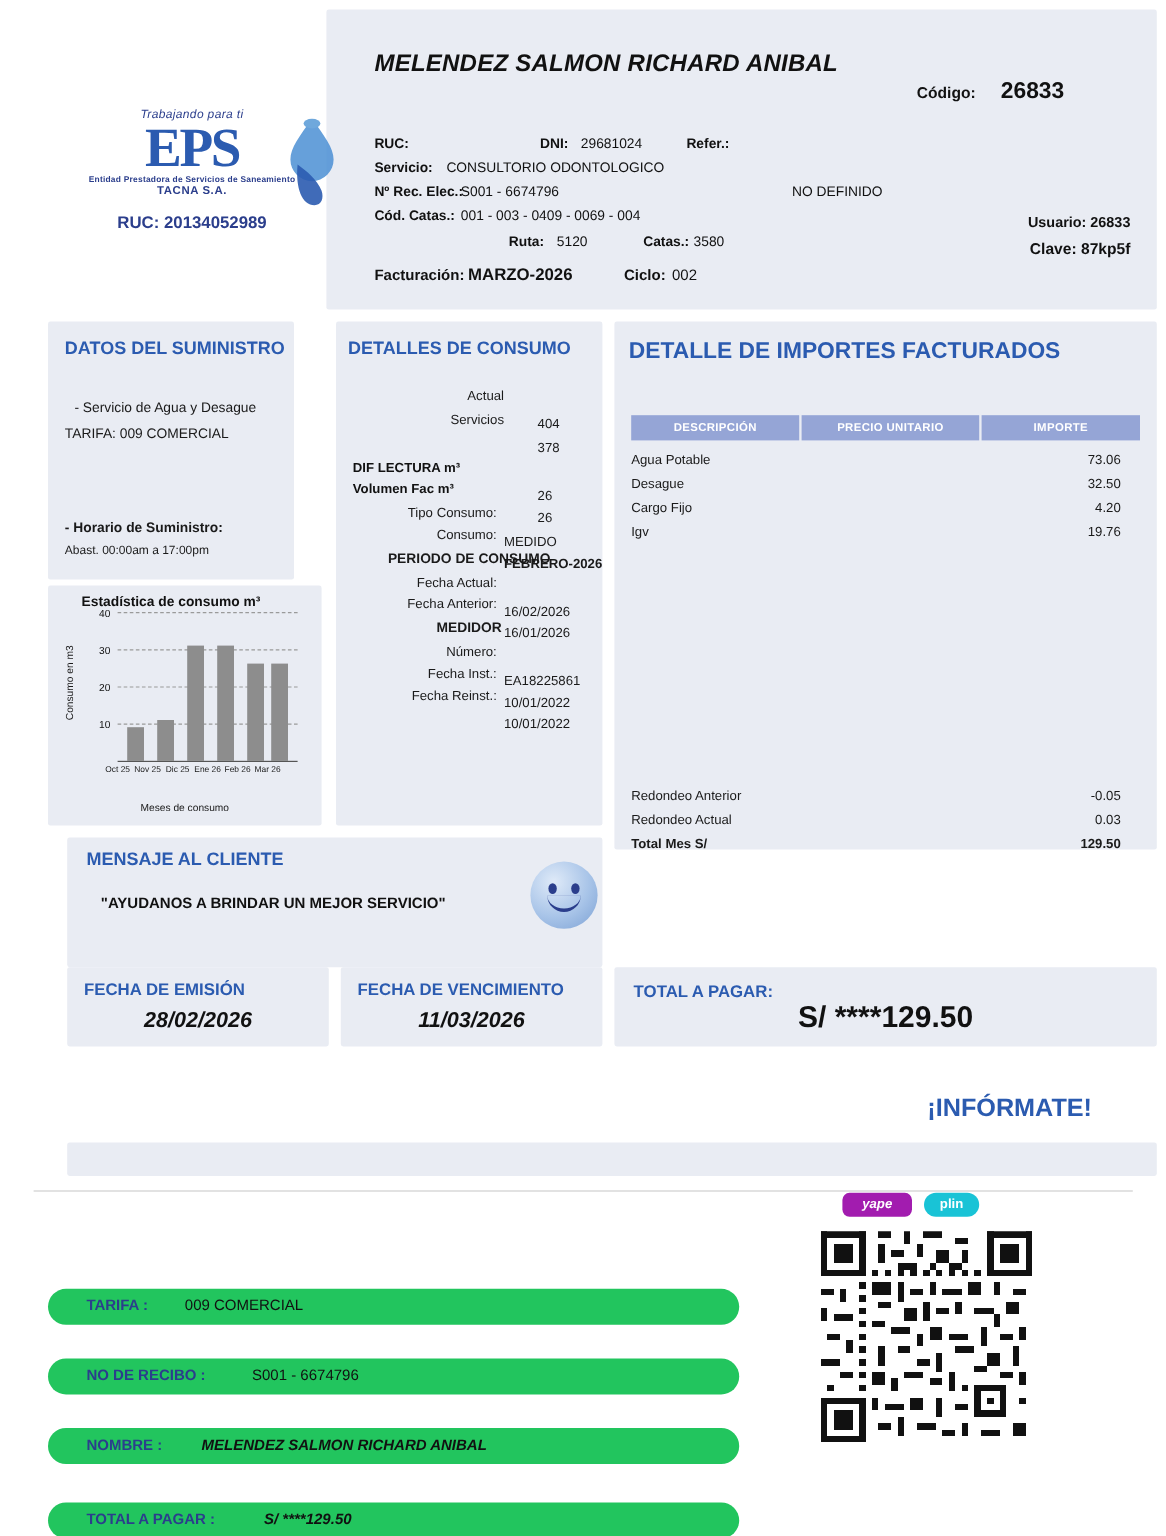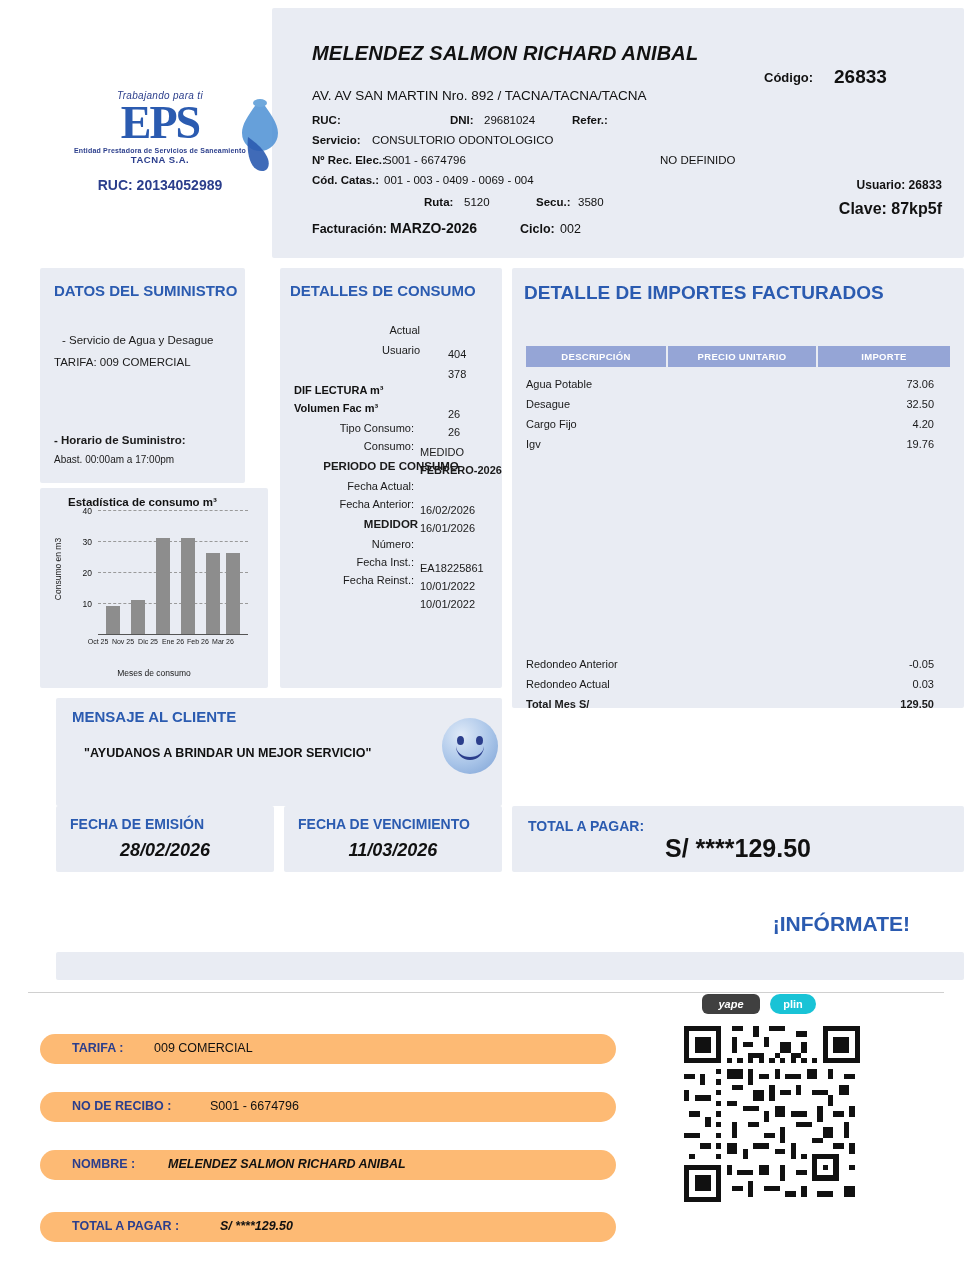--- a/index.html
+++ b/index.html
@@ -28,21 +28,21 @@
   .cust-addr {
     position: absolute; left: 40px; top: 80px; font-size: 13.5px; color: #111;
   }
   .codigo-lbl { position: absolute; left: 492px; top: 62px; font-size: 13px; font-weight: bold; color:#111;}
   .codigo-val { position: absolute; left: 562px; top: 58px; font-size: 19px; font-weight: bold; color:#111;}
 
   .h-row { position: absolute; font-size: 11.5px; color:#111; }
   .h-lbl { font-weight: bold; }
 
   .usuario { position:absolute; right: 22px; top: 170px; font-size: 12px; font-weight:bold; color:#111;}
-  .clave { position:absolute; right: 22px; top: 192px; font-size: 16px; font-weight:bold; color:#111;}
+  .clave { position:absolute; right: 22px; top: 192px; font-size: 13px; font-weight:bold; color:#111;}
 
   
   .logo-wrap { position:absolute; left: 60px; top: 90px; width: 200px; text-align:center; }
   .logo-tag { font-size: 10px; font-style: italic; color:#2b3e8c; letter-spacing:.3px; }
   .logo-eps { font-size: 46px; font-weight: bold; color:#2b5bb0; letter-spacing:-2px; line-height: .95; font-family:"Liberation Serif", serif;}
   .logo-sub { font-size: 7px; color:#2b3e8c; font-weight:bold; letter-spacing:.2px; margin-top:2px;}
   .logo-sub2 { font-size: 9.5px; color:#2b3e8c; font-weight:bold; letter-spacing:.5px;}
   .logo-ruc { font-size: 14px; font-weight:bold; color:#2b3e8c; margin-top: 12px; }
   .drop { position:absolute; left: 178px; top: -4px; }
 
@@ -110,41 +110,40 @@
   
   #total { left:512px; top:806px; width:452px; height:66px; }
   .tp-title { position:absolute; left:16px; top:12px; font-size:14px; font-weight:bold; color:#2b5bb0;}
   .tp-val { position:absolute; left:0; top:28px; width:452px; text-align:center; font-size:25px; font-weight:bold; color:#111;}
 
   .informate { position:absolute; right:62px; top:912px; font-size:21px; font-weight:bold; color:#2b5bb0;}
   #bluebar { left:56px; top:952px; width:908px; height:28px; }
 
   
   .divider { position:absolute; left:28px; top:992px; width:916px; border-top:1px solid #d0d0d0;}
-  .frow { position:absolute; left:40px; width:576px; height:30px; background:#fdba74; border-radius:15px; }
+  .frow { position:absolute; left:40px; width:576px; height:30px; background:#22c55e; border-radius:15px;margin-top:40px; }
   .frow-lbl { position:absolute; left:32px; top:7px; font-size:12.5px; font-weight:bold; color:#2b3e8c;}
   .frow-val { position:absolute; top:7px; font-size:12.5px; color:#111;}
   .frow-val.ital { font-style:italic; font-weight:bold; }
 
   .qr { position:absolute; left:684px; top:1026px; width:176px; height:176px; }
   .yape { position:absolute; left:702px; top:994px; width:58px; height:20px; border-radius:6px;
-          background:#404040; color:#fff; font-size:11px; font-style:italic; font-weight:bold;
+          background:#a21caf; color:#fff; font-size:11px; font-style:italic; font-weight:bold;
           display:flex; align-items:center; justify-content:center;}
   .plin { position:absolute; left:770px; top:994px; width:46px; height:20px; border-radius:10px;
           background:#19c3d6; color:#fff; font-size:11px; font-weight:bold;
           display:flex; align-items:center; justify-content:center;}
 </style>
 </head>
 <body>
 
 <div class="page">
 
   <div class="header-box">
     <div class="cust-name">MELENDEZ SALMON RICHARD ANIBAL</div>
-    <div class="cust-addr">AV. AV SAN MARTIN Nro. 892 / TACNA/TACNA/TACNA</div>
 
     <div class="codigo-lbl">Código:</div>
     <div class="codigo-val">26833</div>
 
     <div class="h-row h-lbl" style="left:40px; top:106px;">RUC:</div>
     <div class="h-row h-lbl" style="left:178px; top:106px;">DNI:</div>
     <div class="h-row" style="left:212px; top:106px;">29681024</div>
     <div class="h-row h-lbl" style="left:300px; top:106px;">Refer.:</div>
 
     <div class="h-row h-lbl" style="left:40px; top:126px;">Servicio:</div>
@@ -152,21 +151,21 @@
 
     <div class="h-row h-lbl" style="left:40px; top:146px;">Nº Rec. Elec.:</div>
     <div class="h-row" style="left:112px; top:146px;">S001 - 6674796</div>
     <div class="h-row" style="left:388px; top:146px;">NO DEFINIDO</div>
 
     <div class="h-row h-lbl" style="left:40px; top:166px;">Cód. Catas.:</div>
     <div class="h-row" style="left:112px; top:166px;">001 - 003 - 0409 - 0069 - 004</div>
 
     <div class="h-row h-lbl" style="left:152px; top:188px;">Ruta:</div>
     <div class="h-row" style="left:192px; top:188px;">5120</div>
-    <div class="h-row h-lbl" style="left:264px; top:188px;">Secu.:</div>
+    <div class="h-row h-lbl" style="left:264px; top:188px;">Catas.:</div>
     <div class="h-row" style="left:306px; top:188px;">3580</div>
 
     <div class="h-row h-lbl" style="left:40px; top:214px; font-size:12.5px;">Facturación:</div>
     <div class="h-row" style="left:118px; top:212px; font-size:14px; font-weight:bold;">MARZO-2026</div>
     <div class="h-row h-lbl" style="left:248px; top:214px; font-size:12.5px;">Ciclo:</div>
     <div class="h-row" style="left:288px; top:214px; font-size:12.5px;">002</div>
 
     <div class="usuario">Usuario: 26833</div>
     <div class="clave">Clave: 87kp5f</div>
   </div>
@@ -225,21 +224,21 @@
     <div class="xtick" style="left:118px;">Ene 26</div>
     <div class="xtick" style="left:143px;">Feb 26</div>
     <div class="xtick" style="left:168px;">Mar 26</div>
   </div>
 
   <div class="panel" id="consumo">
     <div class="t panel-title">DETALLES DE CONSUMO</div>
 
     <div class="c-lbl" style="left:20px; top:56px; width:120px;">Actual</div>
     <div class="c-val" style="left:168px; top:56px;">404</div>
-    <div class="c-lbl" style="left:20px; top:76px; width:120px;">Usuario</div>
+    <div class="c-lbl" style="left:20px; top:76px; width:120px;">Servicios</div>
     <div class="c-val" style="left:168px; top:76px;">378</div>
 
     <div class="c-row" style="left:14px; top:116px; font-weight:bold;">DIF LECTURA m³</div>
     <div class="c-val" style="left:168px; top:116px;">26</div>
     <div class="c-row" style="left:14px; top:134px; font-weight:bold;">Volumen Fac m³</div>
     <div class="c-val" style="left:168px; top:134px;">26</div>
 
     <div class="c-lbl" style="left:0px; top:154px; width:134px;">Tipo Consumo:</div>
     <div class="c-val" style="left:140px; top:154px;">MEDIDO</div>
     <div class="c-lbl" style="left:0px; top:172px; width:134px;">Consumo:</div>

